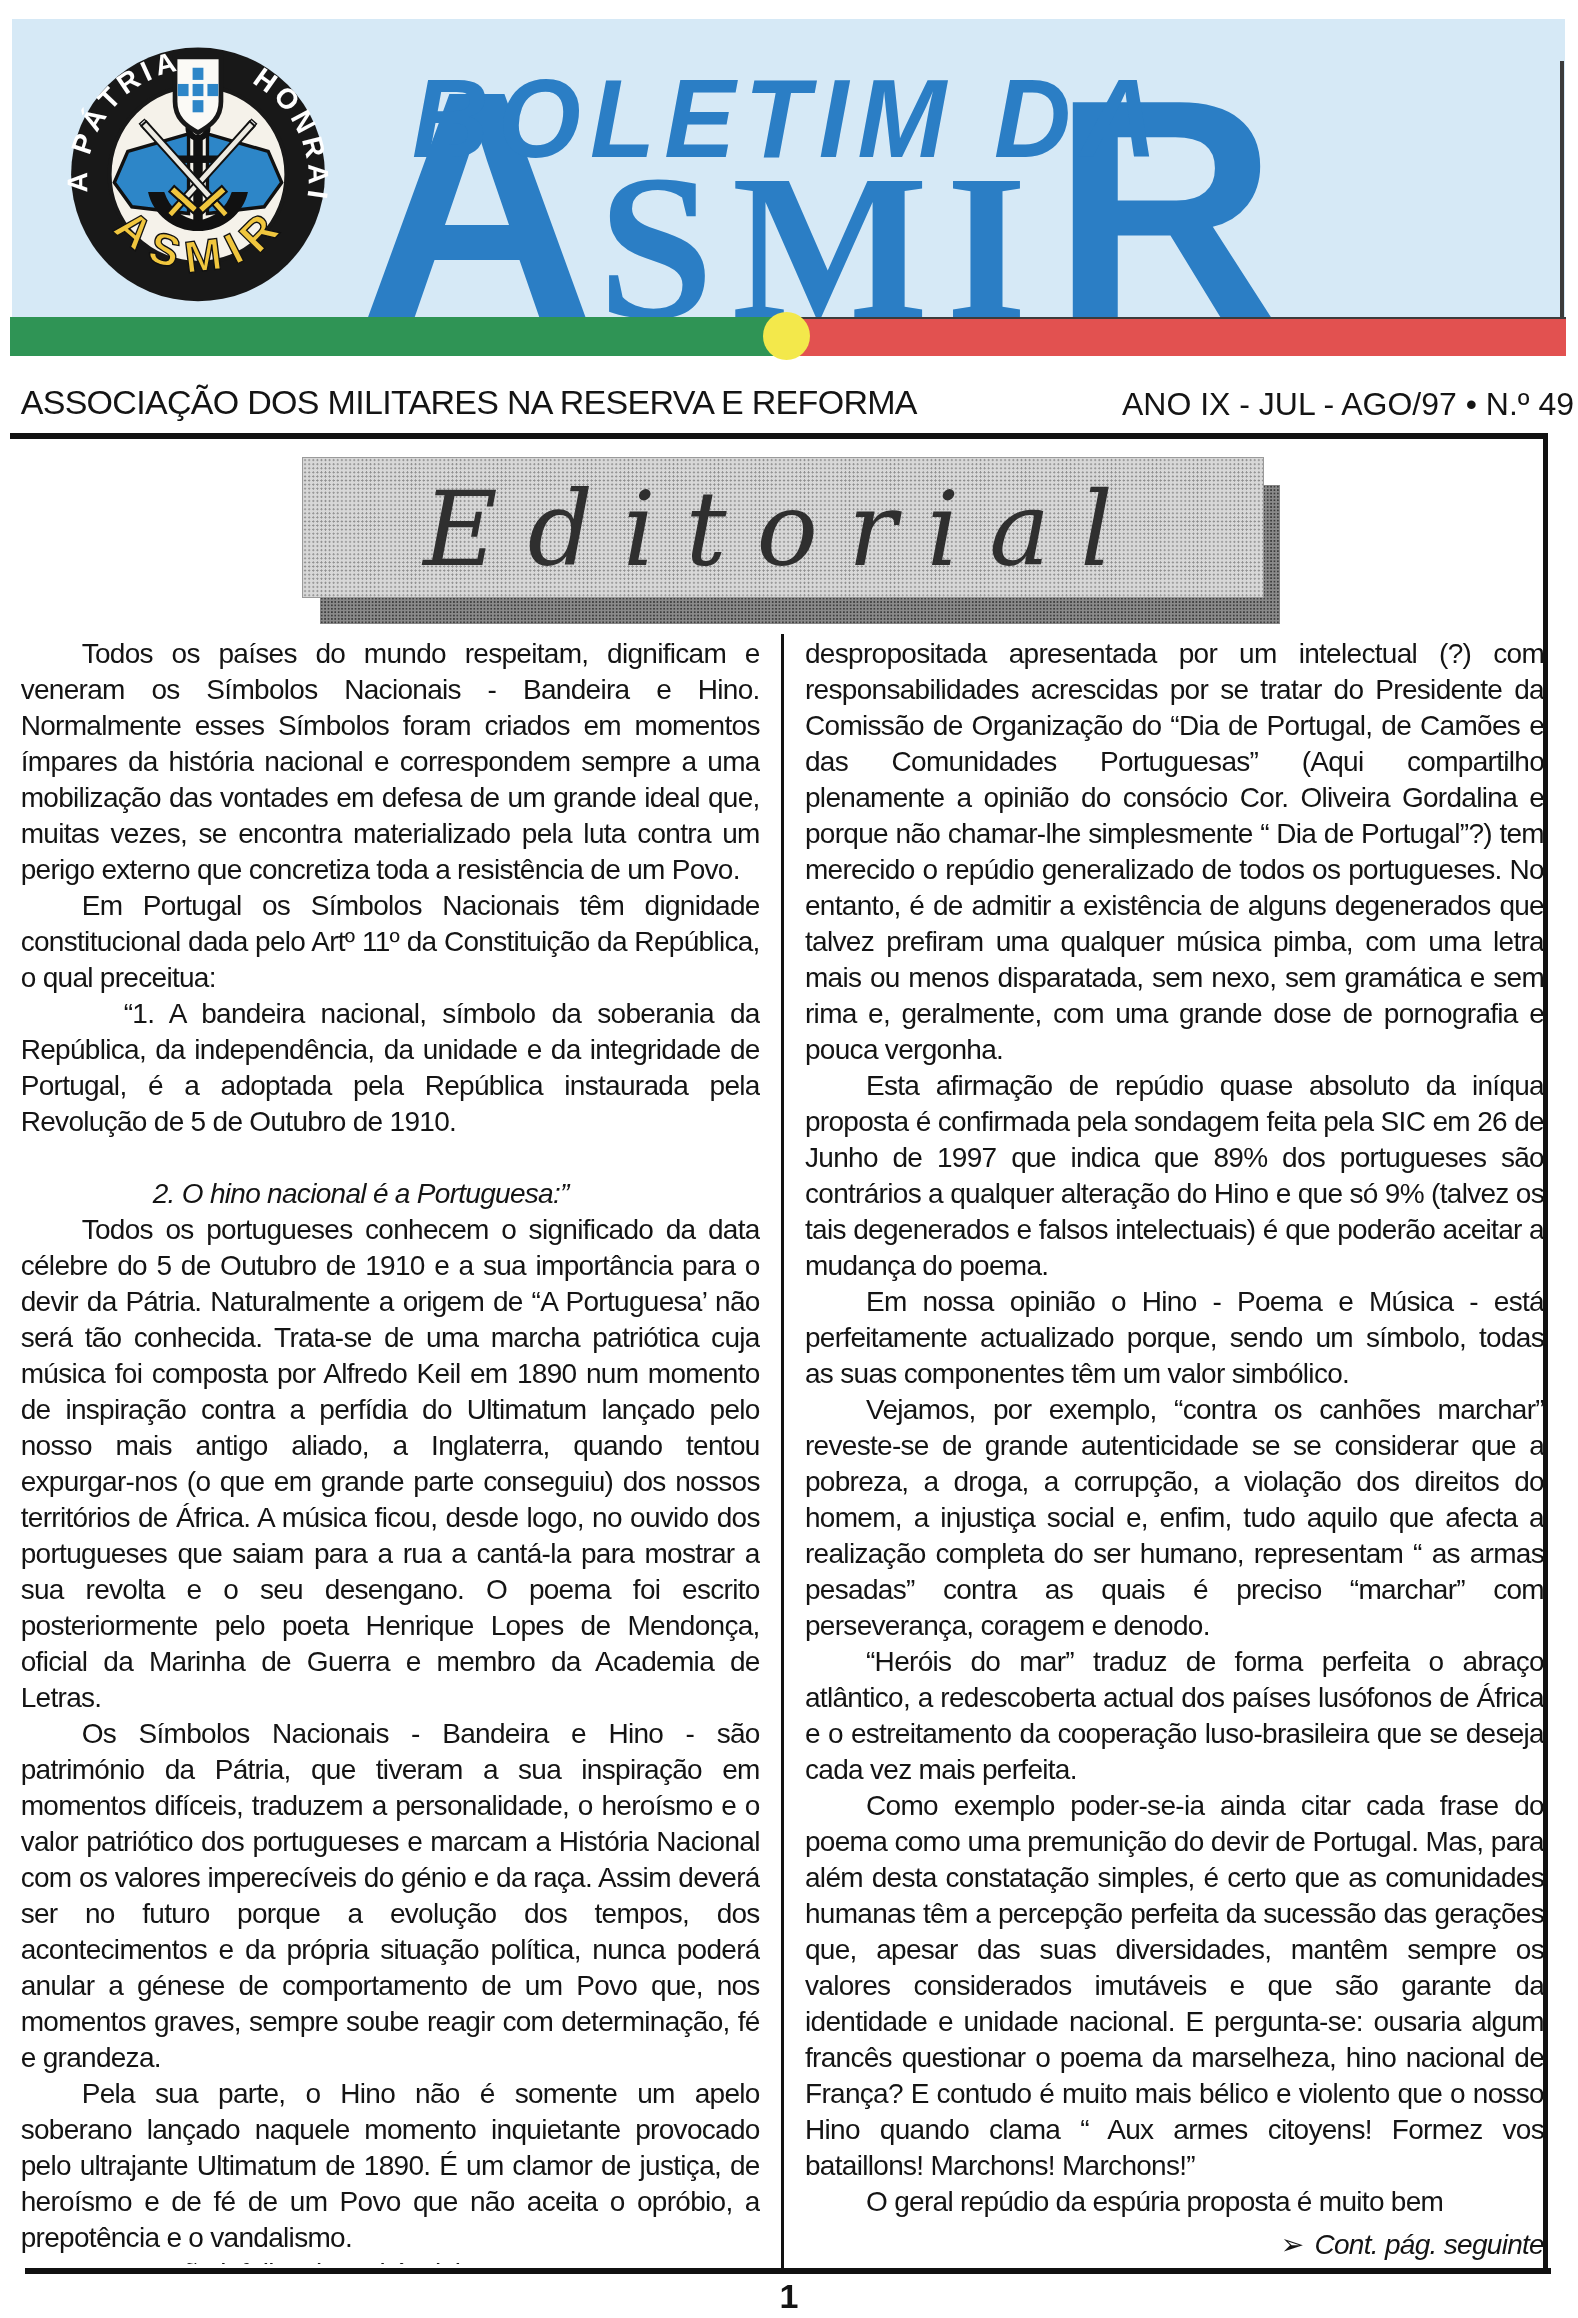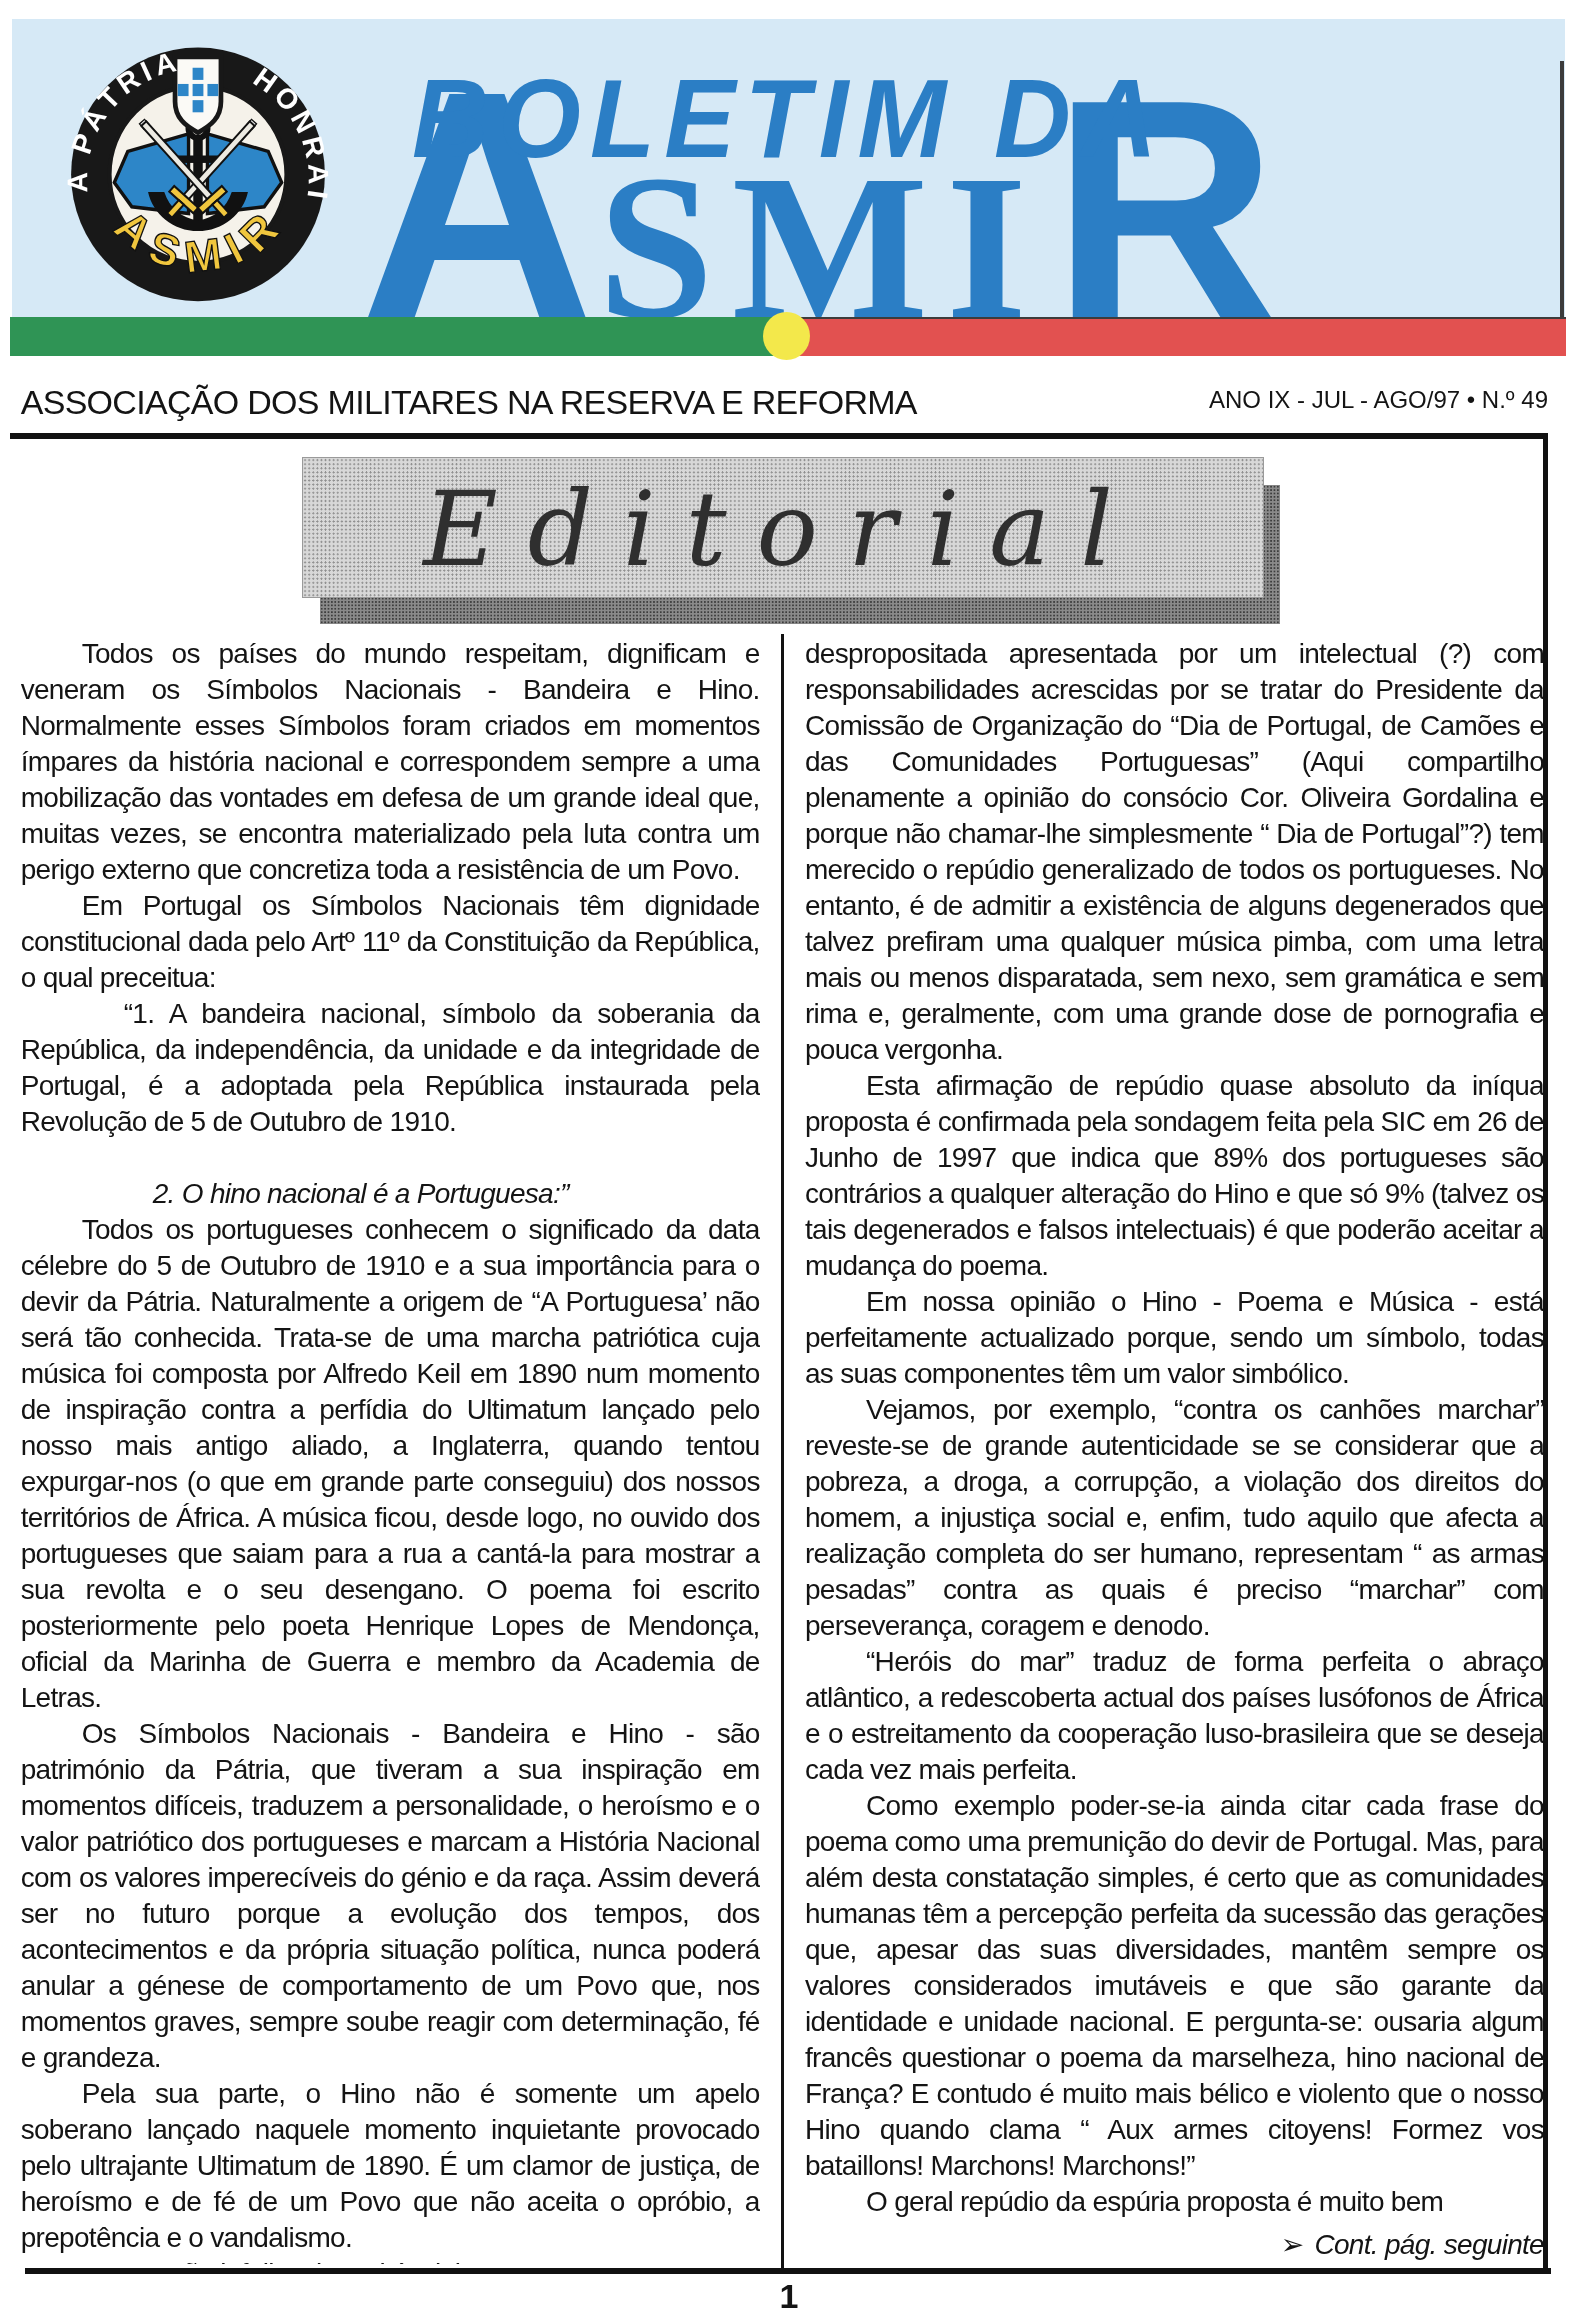--- a/index.html
+++ b/index.html
@@ -21,21 +21,21 @@
 
   
   .stripe{position:absolute;left:9.7px;top:317px;width:1555px;height:39px;}
   .stripe-green{position:absolute;left:0;top:0;width:778px;height:39px;background:#2f9455;}
   .stripe-red{position:absolute;left:778px;top:0;width:778px;height:39px;background:#e25150;
               border-top:2.1px solid #3c3c3c;box-sizing:border-box;}
   .stripe-yellow{position:absolute;left:753px;top:-4.8px;width:47px;height:48px;background:#f3e84b;border-radius:50%;}
 
   
   .assoc{position:absolute;left:20.7px;top:383px;font-size:34px;letter-spacing:-0.7px;white-space:nowrap;}
-  .issue{position:absolute;right:30px;top:386px;font-size:24px;letter-spacing:0;white-space:nowrap;}
+  .issue{position:absolute;right:4px;top:386px;font-size:32px;letter-spacing:0;white-space:nowrap;}
 
   
   .rule-top{position:absolute;left:9.7px;top:433px;width:1538px;height:6.2px;background:#111;}
   .border-right{position:absolute;left:1543px;top:433px;width:4.8px;height:1839px;background:#111;}
   .rule-bottom{position:absolute;left:25px;top:2268px;width:1526px;height:5.5px;background:#111;}
   .col-divider{position:absolute;left:781px;top:634px;width:2.8px;height:1634px;background:#111;}
 
   
   .banner-shadow{position:absolute;left:320px;top:485px;width:960px;height:139px;background-color:#8a8a8a;
                  background-image:radial-gradient(#3d3d3d 1.2px, transparent 1.3px);background-size:3.4px 3.4px;}

